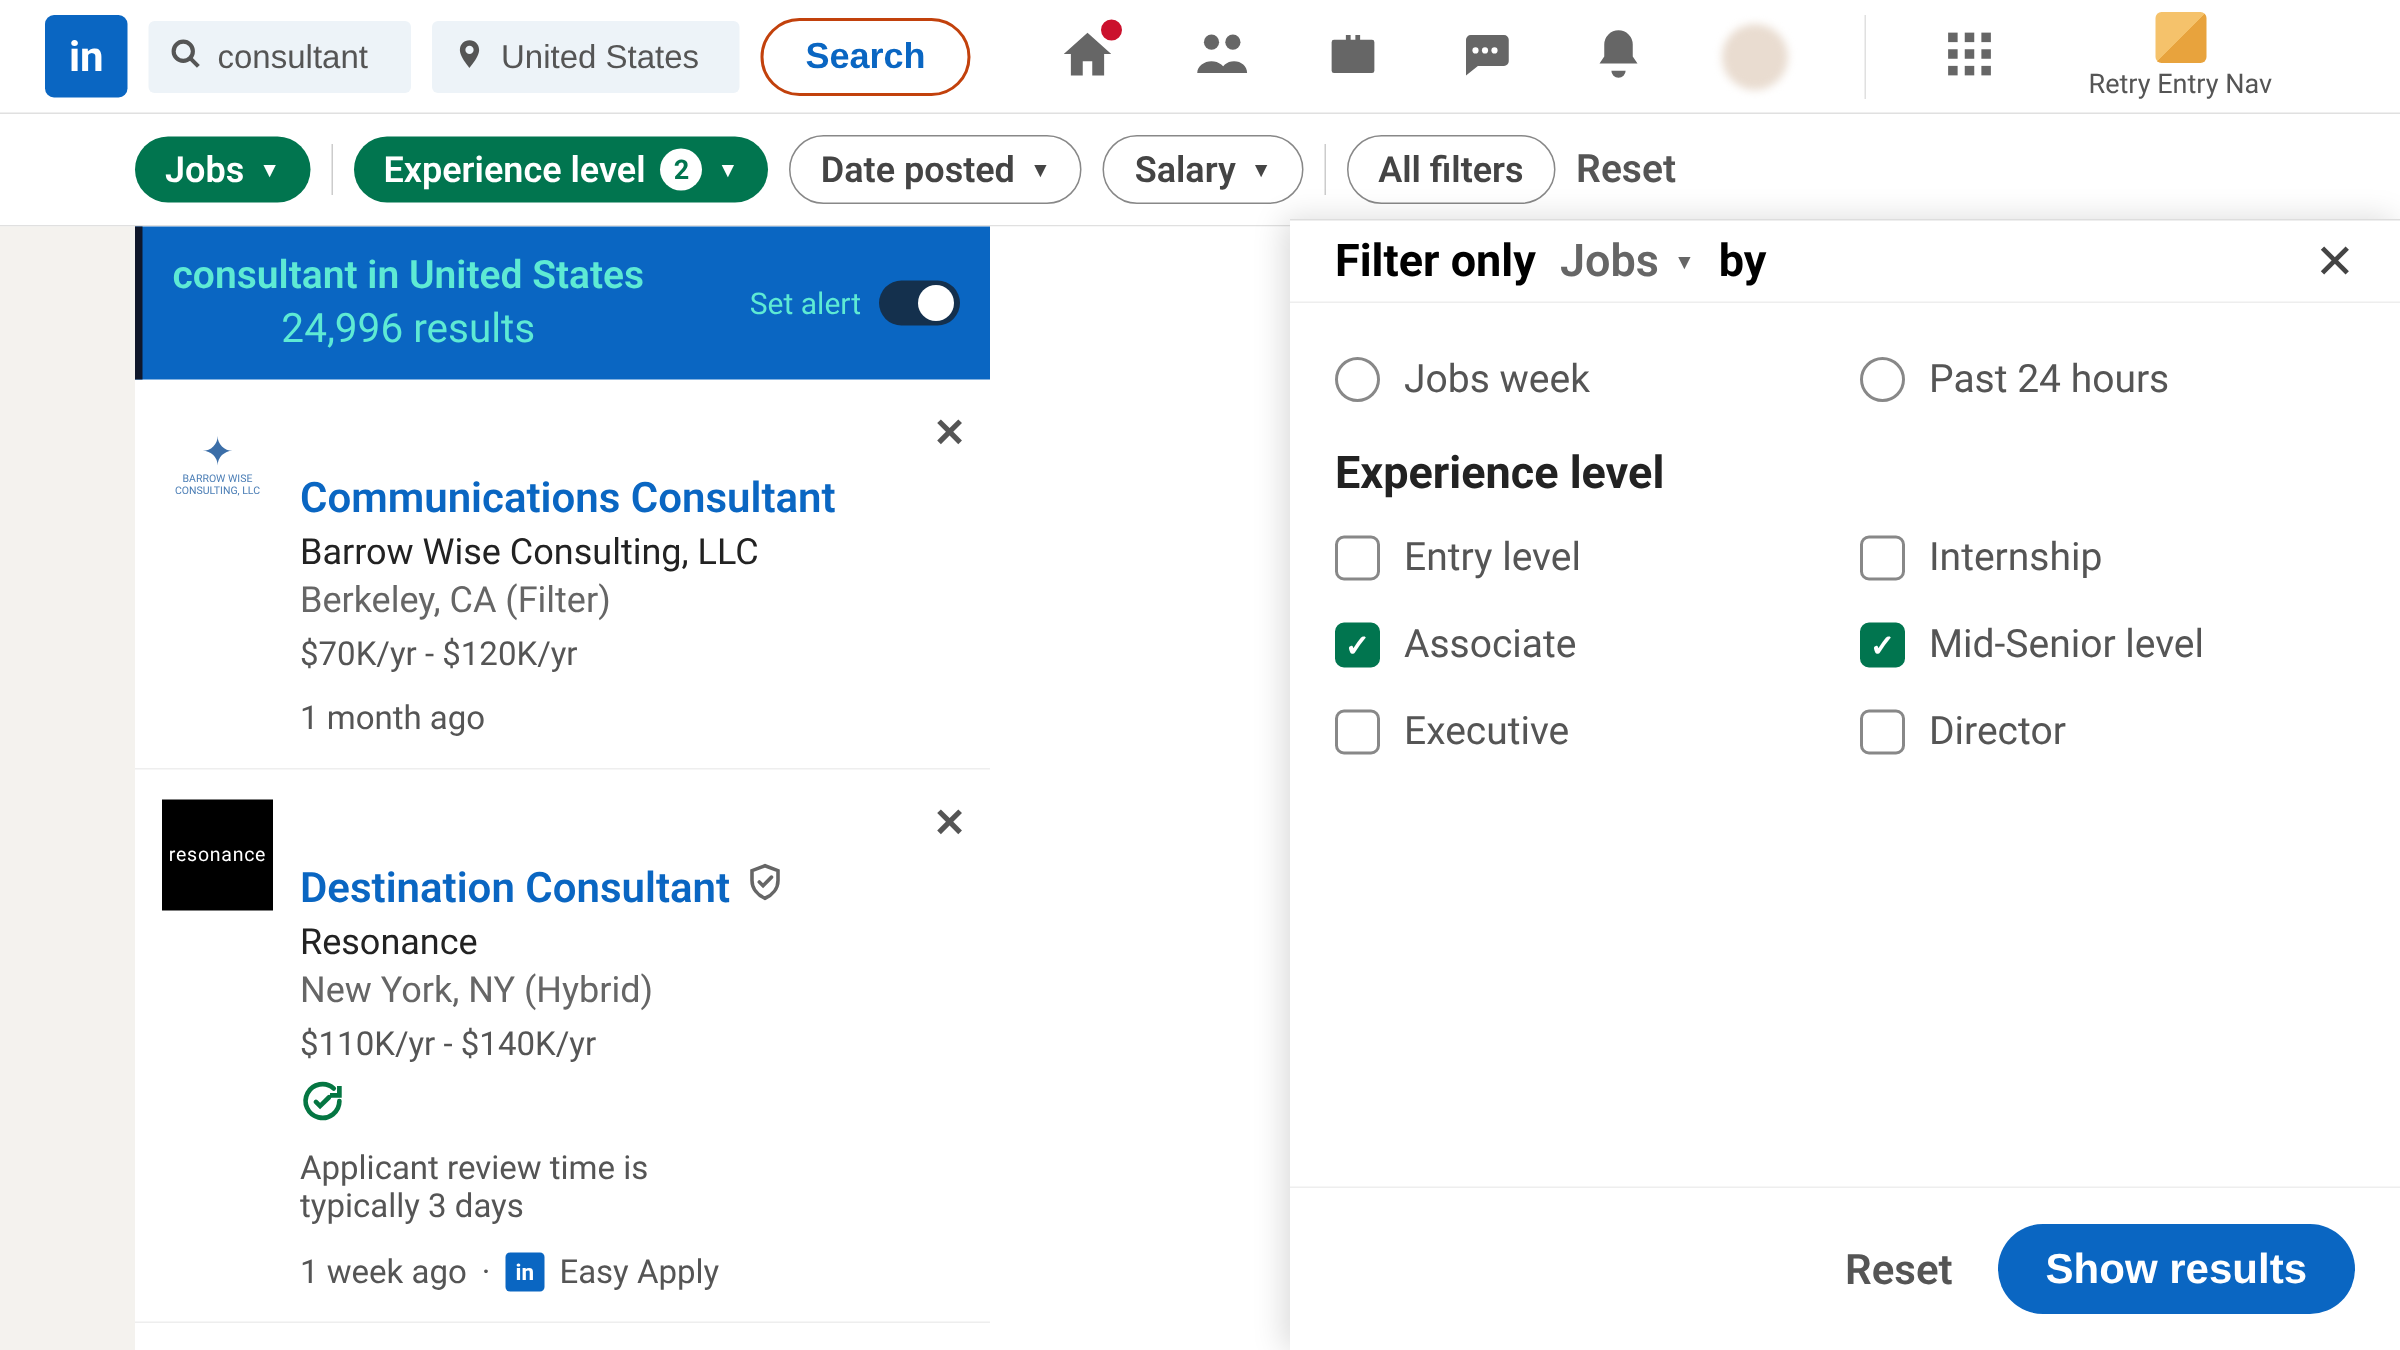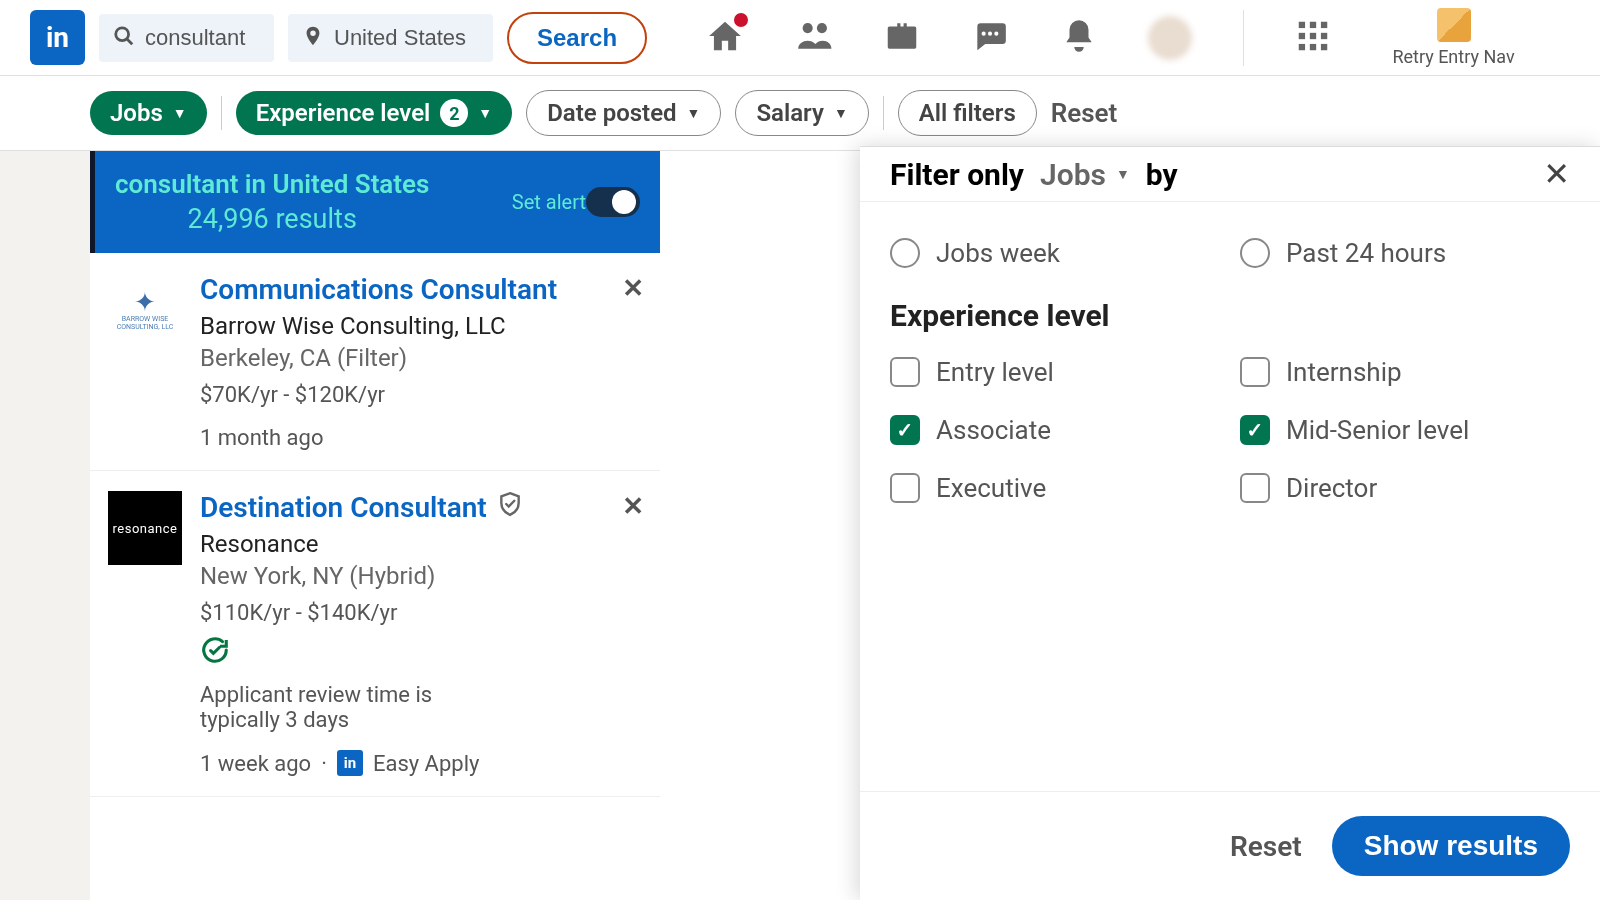--- a/index.html
+++ b/index.html
@@ -36,31 +36,31 @@
   
   
   .main { display: flex; height: calc(900px - 76px - 70px); }
   .gutter { width: 90px; background: #f4f2ee; }
   .leftcol { width: 570px; background: #fff; display: flex; flex-direction: column; }
   .rightcol { flex: 1; background: #fff; position: relative; }
   
   .results-header { background: #0a66c2; color: #5eead4; padding: 18px 20px; display: flex; justify-content: space-between; align-items: center; border-left: 5px solid #0f172a;}
   .rh-title { font-size: 26px; font-weight: 600; }
   .rh-count { font-size: 27px; margin-top: 4px; text-align: center; }
-  .alert-row { display: flex; align-items: center; }
+  .alert-row { display: flex; align-items: center; gap: 12px; }
   .alert-txt { font-size: 20px; }
   .toggle { width: 54px; height: 30px; background: #14304d; border-radius: 20px; position: relative; }
   .toggle-knob { width: 24px; height: 24px; background: #fff; border-radius: 50%; position: absolute; top: 3px; right: 4px; }
   
   .job-card { display: flex; gap: 18px; padding: 20px 18px; border-bottom: 1px solid #eee; position: relative; }
   .job-logo { width: 74px; height: 74px; display: flex; align-items: center; justify-content: center; font-size: 11px; }
   .job-logo.bw { color: #4a7db5; text-align: center; background:#fff; flex-direction:column;}
   .job-logo.bw .shape { color:#3b6ea8; font-size:26px; line-height:1;}
   .job-logo.res { background: #000; color: #fff; font-size: 13px; letter-spacing: 0.5px; }
-  .job-body { flex: 1; }
+  .job-body { flex: 1; margin-top: 42px; }
   .job-title { color: #0a66c2; font-size: 28px; font-weight: 600; display:flex; align-items:center; gap:10px;}
   .job-company { font-size: 24px; color: #222; margin-top: 6px; }
   .job-loc { font-size: 24px; color: #666; margin-top: 4px; }
   .job-salary { font-size: 22px; color: #555; margin-top: 10px; }
   .job-meta-row { display: flex; align-items: center; gap: 10px; margin-top: 18px; font-size: 22px; color: #555; }
   .job-close { position: absolute; top: 20px; right: 16px; font-size: 26px; color: #555; font-weight:700;}
   .review-row { display:flex; gap:12px; align-items:flex-start; margin-top:10px; color:#555; font-size:22px;flex-direction:column;}
   .green-circle-check { color:#057642; }
   .shield-icon { color:#666; }
   .easy-badge { width:26px; height:26px; background:#0a66c2; color:#fff; font-weight:700; font-size:15px; display:inline-flex; align-items:center; justify-content:center; border-radius:3px;}

